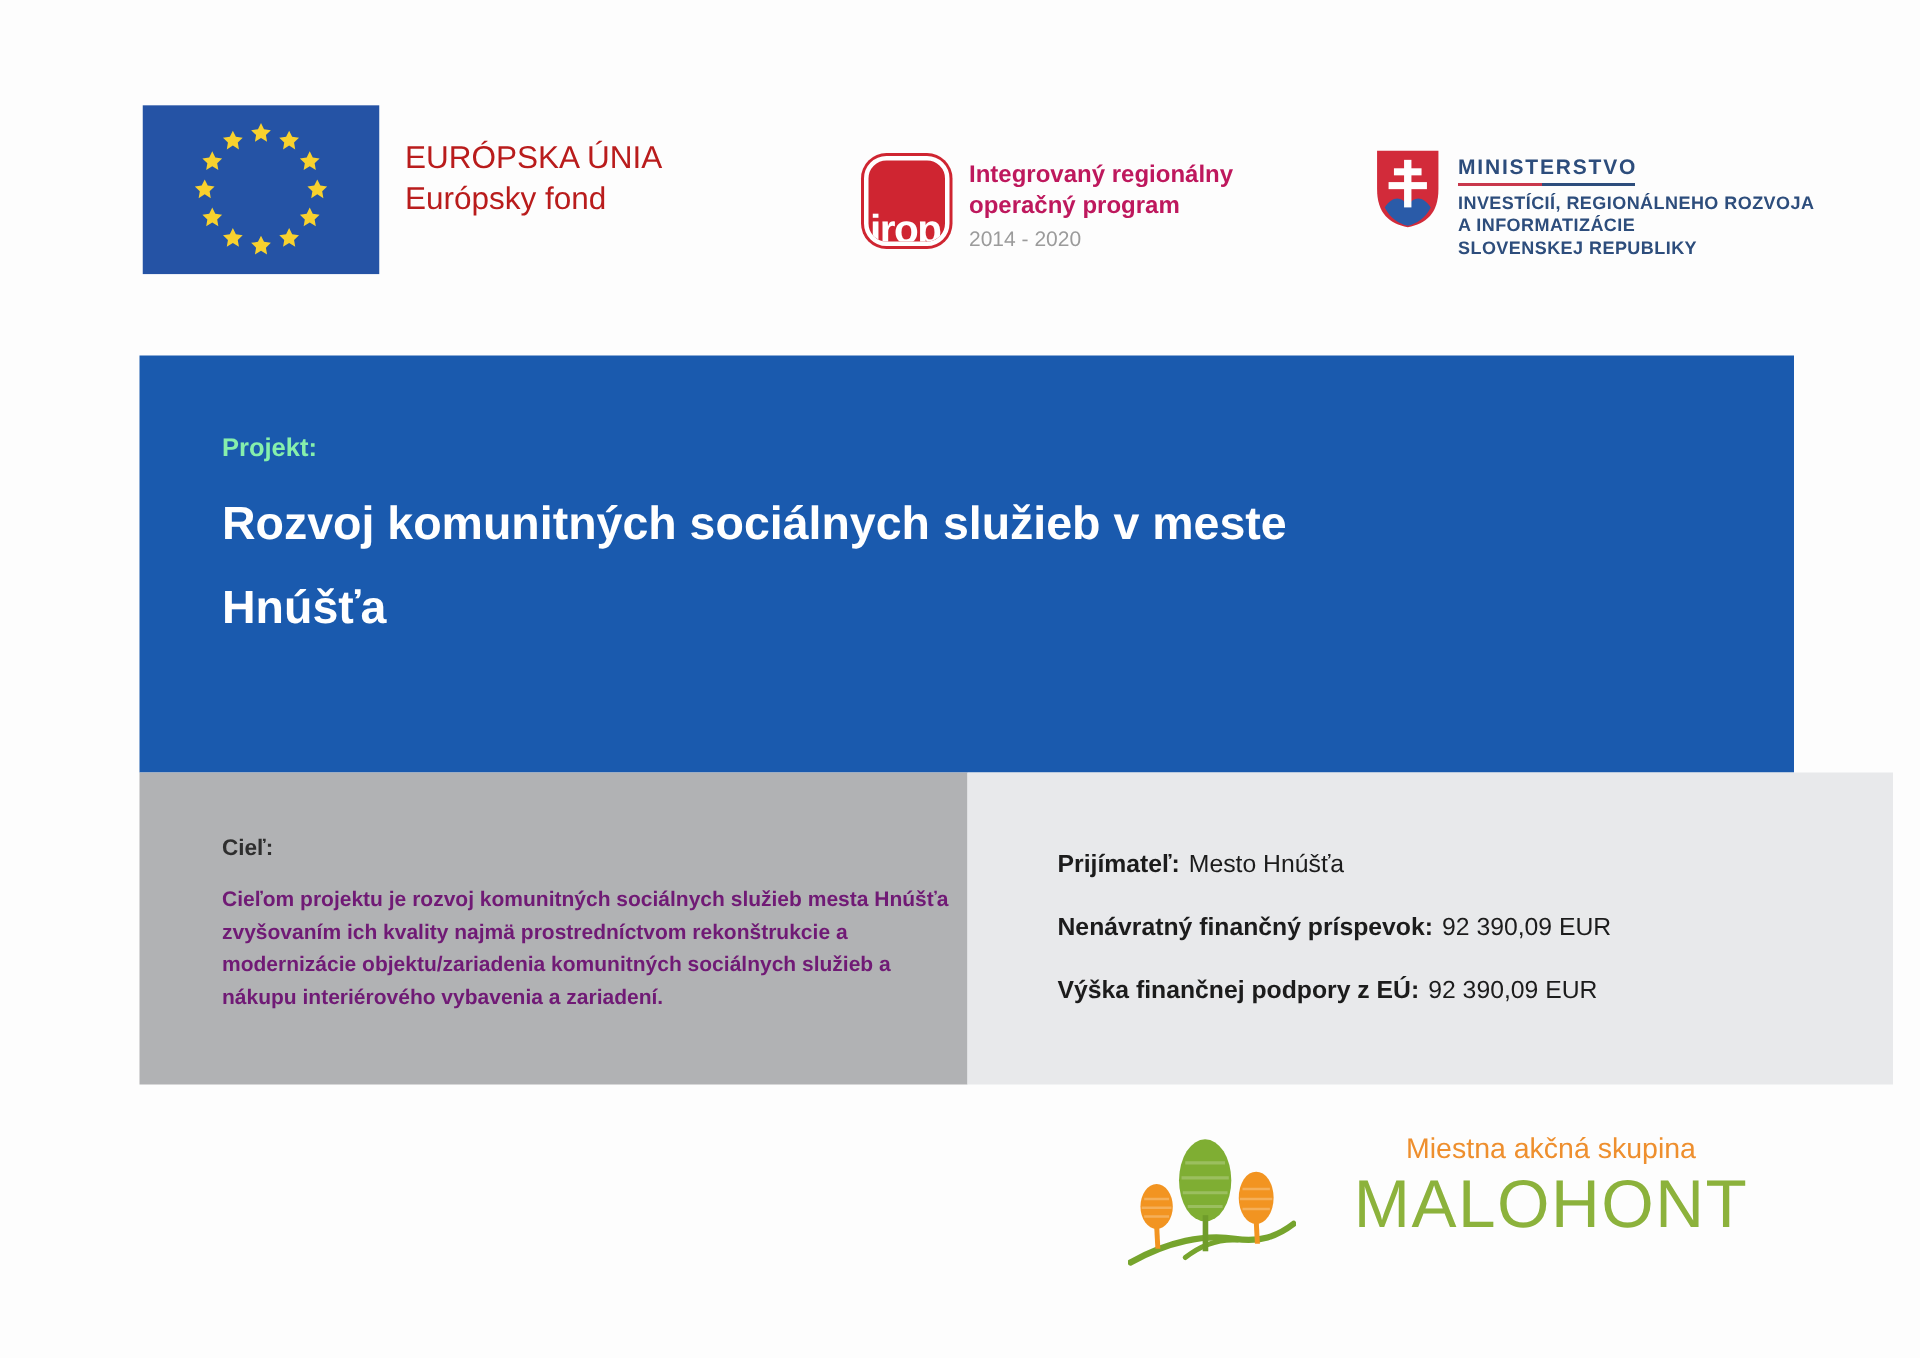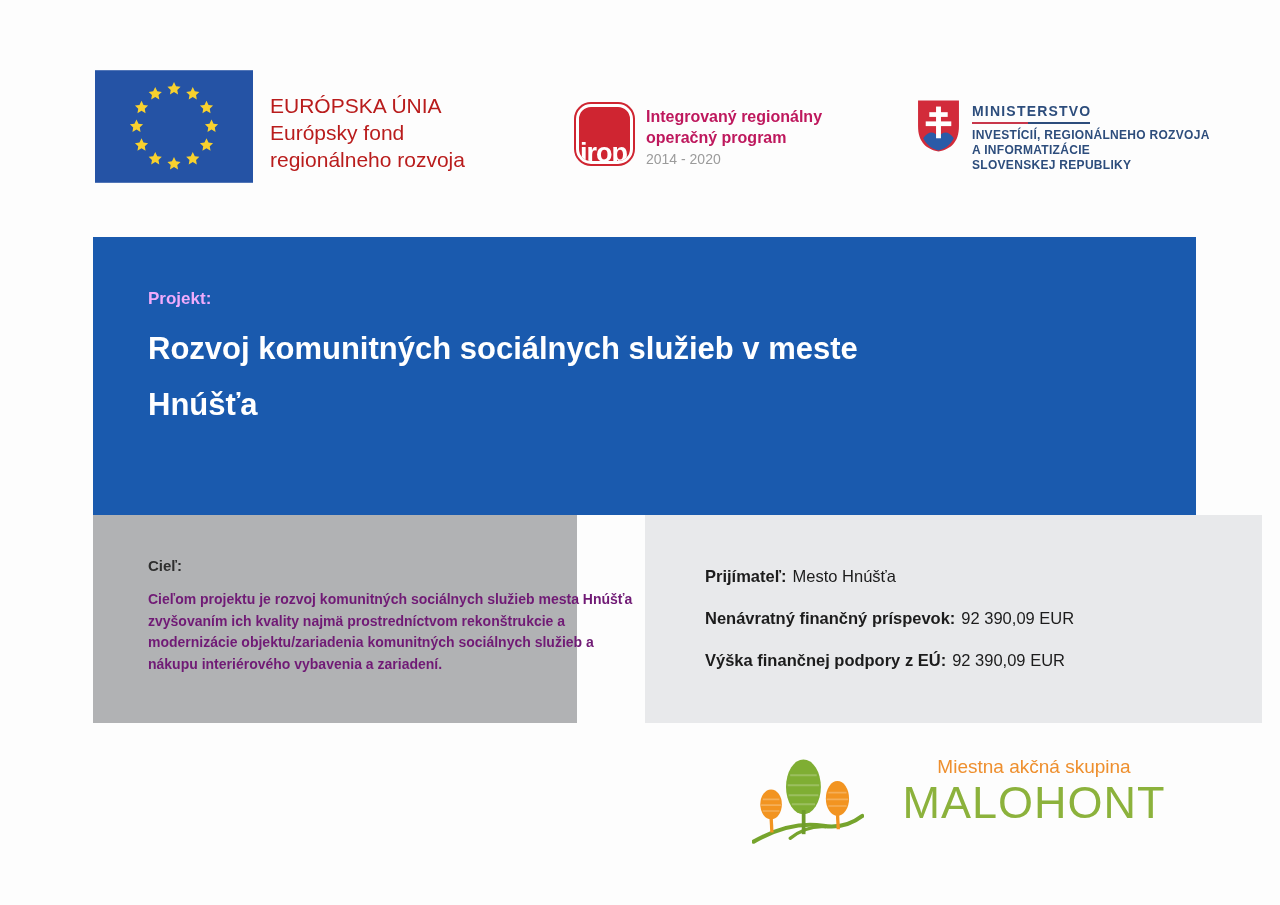--- a/index.html
+++ b/index.html
@@ -51,25 +51,25 @@
   .ministry-shield{left:916px;top:98px;width:45px;height:56px;}
   .ministry-text{left:972px;top:103px;color:var(--ministry-navy);}
   .ministry-text .top{font-size:14px;font-weight:bold;letter-spacing:1.2px;}
   .ministry-underline{display:flex;width:118px;height:2px;margin:3px 0 4px 0;}
   .ministry-underline .red{width:56px;height:2px;background:#c8374b;}
   .ministry-underline .blue{width:62px;height:2px;background:#2d4d7c;}
   .ministry-text .sub{font-size:12px;font-weight:bold;line-height:15px;letter-spacing:0.3px;}
 
   
   .banner{left:93px;top:237px;width:1103px;height:278px;background:var(--banner-blue);}
-  .banner-label{position:absolute;left:55px;top:52px;color:#f0abfc;font-size:17px;font-weight:bold;}
+  .banner-label{position:absolute;left:55px;top:52px;color:#86efac;font-size:17px;font-weight:bold;}
   .banner-title{position:absolute;left:55px;top:84px;width:960px;color:#fff;font-size:31px;font-weight:bold;line-height:56px;}
 
   
-  .goal-box{left:93px;top:515px;width:484px;height:208px;background:var(--gray-dark);}
+  .goal-box{left:93px;top:515px;width:552px;height:208px;background:var(--gray-dark);}
   .goal-label{position:absolute;left:55px;top:42px;font-size:15px;font-weight:bold;color:#2e2e2e;}
   .goal-text{position:absolute;left:55px;top:74px;width:490px;font-size:14px;font-weight:bold;line-height:21.5px;color:#701a75;}
 
   
   .details-box{left:645px;top:515px;width:617px;height:208px;background:var(--gray-light);}
   .details-rows{position:absolute;left:60px;top:52px;}
   .detail-row{font-size:16.5px;margin-bottom:22px;height:20px;white-space:nowrap;color:#1c1c1c;}
   .detail-row .lbl{font-weight:bold;margin-right:6px;}
 
   
@@ -97,21 +97,20 @@
     <use href="#star" transform="translate(80,95)"></use>
     <use href="#star" transform="translate(61,89.9)"></use>
     <use href="#star" transform="translate(47.1,76)"></use>
     <use href="#star" transform="translate(42,57)"></use>
     <use href="#star" transform="translate(47.1,38)"></use>
     <use href="#star" transform="translate(61,24.1)"></use>
   </svg>
   <div class="abs eu-text">
     <div>EURÓPSKA ÚNIA</div>
     <div>Európsky fond</div>
-    <div>regionálneho rozvoja</div>
   </div>
 
   <div class="abs irop-logo">
     <span>irop</span>
   </div>
   <div class="abs irop-text">
     <div class="l">Integrovaný regionálny</div>
     <div class="l">operačný program</div>
     <div class="period">2014 - 2020</div>
   </div>

